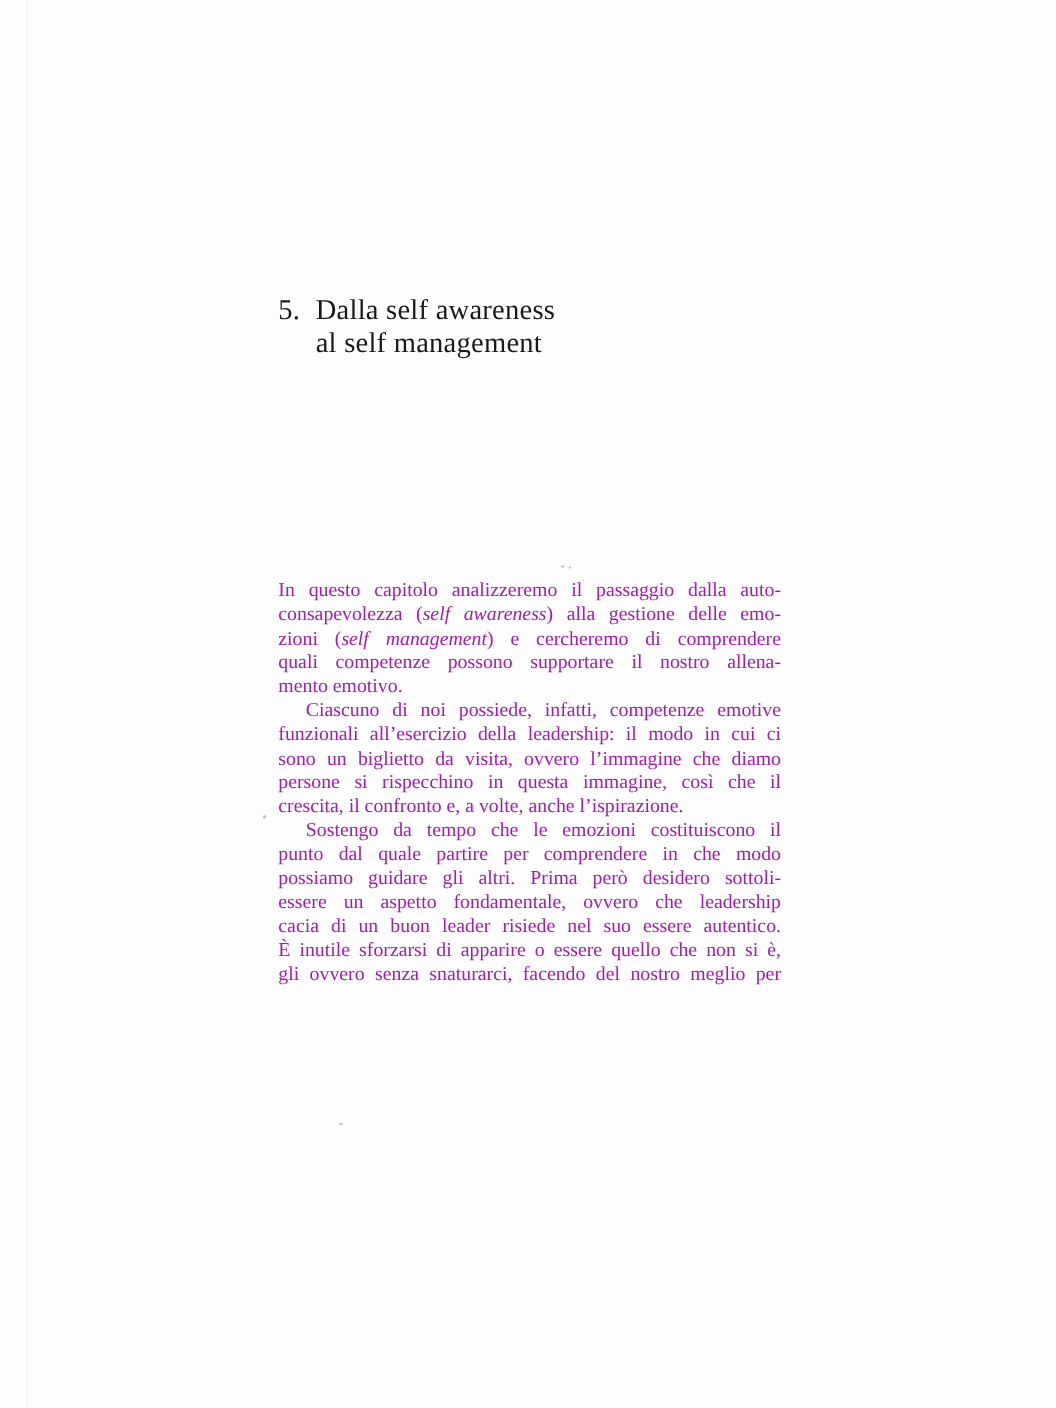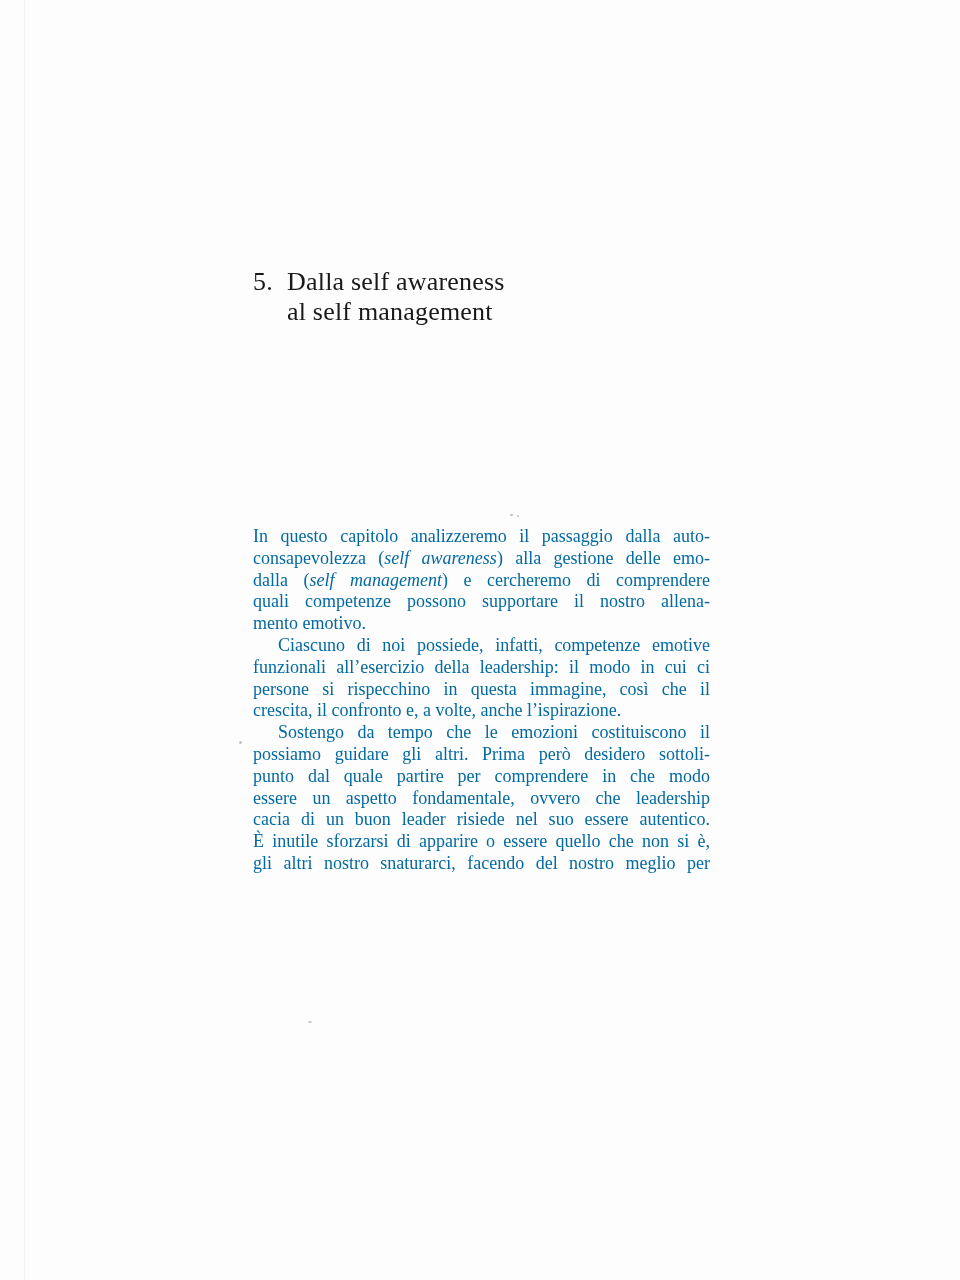--- a/index.html
+++ b/index.html
@@ -46,21 +46,21 @@
   .chapter-title {
     display: block;
   }
   .body-text {
     position: absolute;
     left: 253px;
     top: 526px;
     width: 457px;
     font-size: 18px;
     line-height: 21.8px;
-    color: #0369a1;
+    color: #a21caf;
   }
   .para { margin: 0; }
   .line {
     text-align: justify;
     text-align-last: justify;
     white-space: nowrap;
     overflow: visible;
   }
   .line.last {
     text-align: center;
@@ -93,38 +93,39 @@
     <span class="chapter-title">
       <span>Dalla self awareness</span><br>
       <span>al self management</span>
     </span>
   </div>
 
   <div class="body-text">
       <div class="para">
         <div class="line"><span>In questo capitolo analizzeremo il passaggio dalla auto-</span></div>
         <div class="line"><span>consapevolezza (</span><span class="it">self awareness</span><span>) alla gestione delle emo-</span></div>
-        <div class="line"><span>dalla (</span><span class="it">self management</span><span>) e cercheremo di comprendere</span></div>
+        <div class="line"><span>zioni (</span><span class="it">self management</span><span>) e cercheremo di comprendere</span></div>
         <div class="line"><span>quali competenze possono supportare il nostro allena-</span></div>
         <div class="line last"><span>mento emotivo.</span></div>
       </div>
       <div class="para">
         <div class="line indent"><span>Ciascuno di noi possiede, infatti, competenze emotive</span></div>
         <div class="line"><span>funzionali all’esercizio della leadership: il modo in cui ci</span></div>
+        <div class="line"><span>sono un biglietto da visita, ovvero l’immagine che diamo</span></div>
         <div class="line"><span>persone si rispecchino in questa immagine, così che il</span></div>
         <div class="line last"><span>crescita, il confronto e, a volte, anche l’ispirazione.</span></div>
       </div>
       <div class="para">
         <div class="line indent"><span>Sostengo da tempo che le emozioni costituiscono il</span></div>
+        <div class="line"><span>punto dal quale partire per comprendere in che modo</span></div>
         <div class="line"><span>possiamo guidare gli altri. Prima però desidero sottoli-</span></div>
-        <div class="line"><span>punto dal quale partire per comprendere in che modo</span></div>
         <div class="line"><span>essere un aspetto fondamentale, ovvero che leadership</span></div>
         <div class="line"><span>cacia di un buon leader risiede nel suo essere autentico.</span></div>
         <div class="line"><span>È inutile sforzarsi di apparire o essere quello che non si è,</span></div>
-        <div class="line"><span>gli altri nostro snaturarci, facendo del nostro meglio per</span></div>
+        <div class="line"><span>gli ovvero senza snaturarci, facendo del nostro meglio per</span></div>
       </div>
     </div>
 
   <div class="artifact a1"></div>
   <div class="artifact a2"></div>
   <div class="artifact a3"></div>
   <div class="artifact a4"></div>
 </div>
 
 </body></html>

